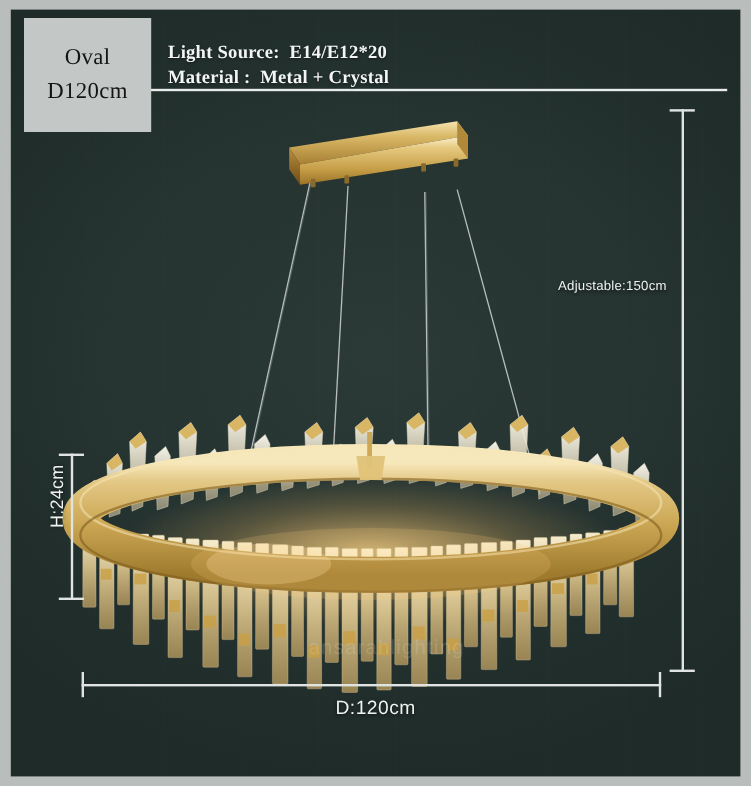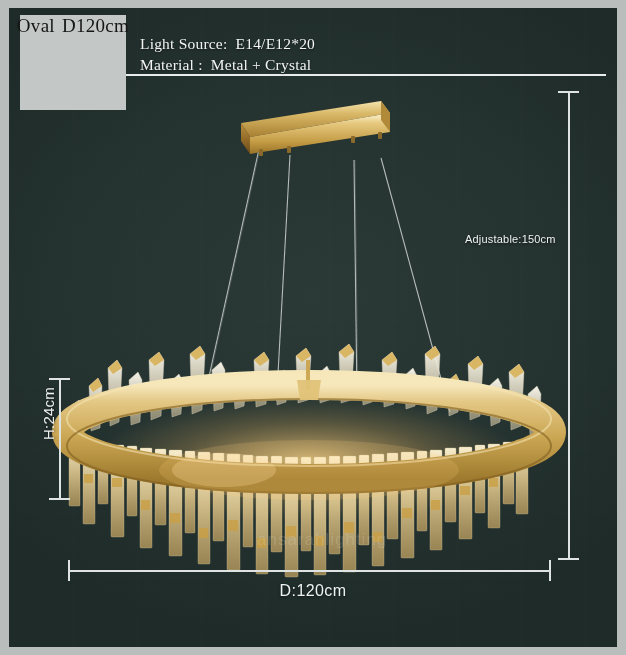--- a/index.html
+++ b/index.html
@@ -31,37 +31,37 @@
       linear-gradient(0deg, rgba(0,0,0,.02) 1px, transparent 1px);
     background-size:64px 64px, 64px 64px;
     pointer-events:none;
   }
 
   
   .spec-box{
     position:absolute; left:11px; top:7px;
     width:106px; height:95px;
     background:#c3c7c6;
-    display:flex; flex-direction:row;
-    align-items:flex-start; justify-content:center;
+    display:flex; flex-direction:column;
+    align-items:center; justify-content:center;
     gap:7px;
     font-family:"Liberation Serif", serif;
     color:#151515;
     font-size:19px;
     letter-spacing:.3px;
     z-index:6;
   }
 
   
   .spec-text{
     position:absolute; left:131px; top:26px;
     font-family:"Liberation Serif", serif;
     color:#f2f5f3;
     font-size:15.5px;
-    font-weight:normal;
+    font-weight:bold;
     line-height:1.35;
     letter-spacing:.2px;
     text-shadow:0 1px 2px rgba(0,0,0,.5);
     z-index:6;
   }
   .spec-text div{ white-space:pre; }
 
   
   .top-rule{
     position:absolute; left:108px; top:66px; right:11px;

